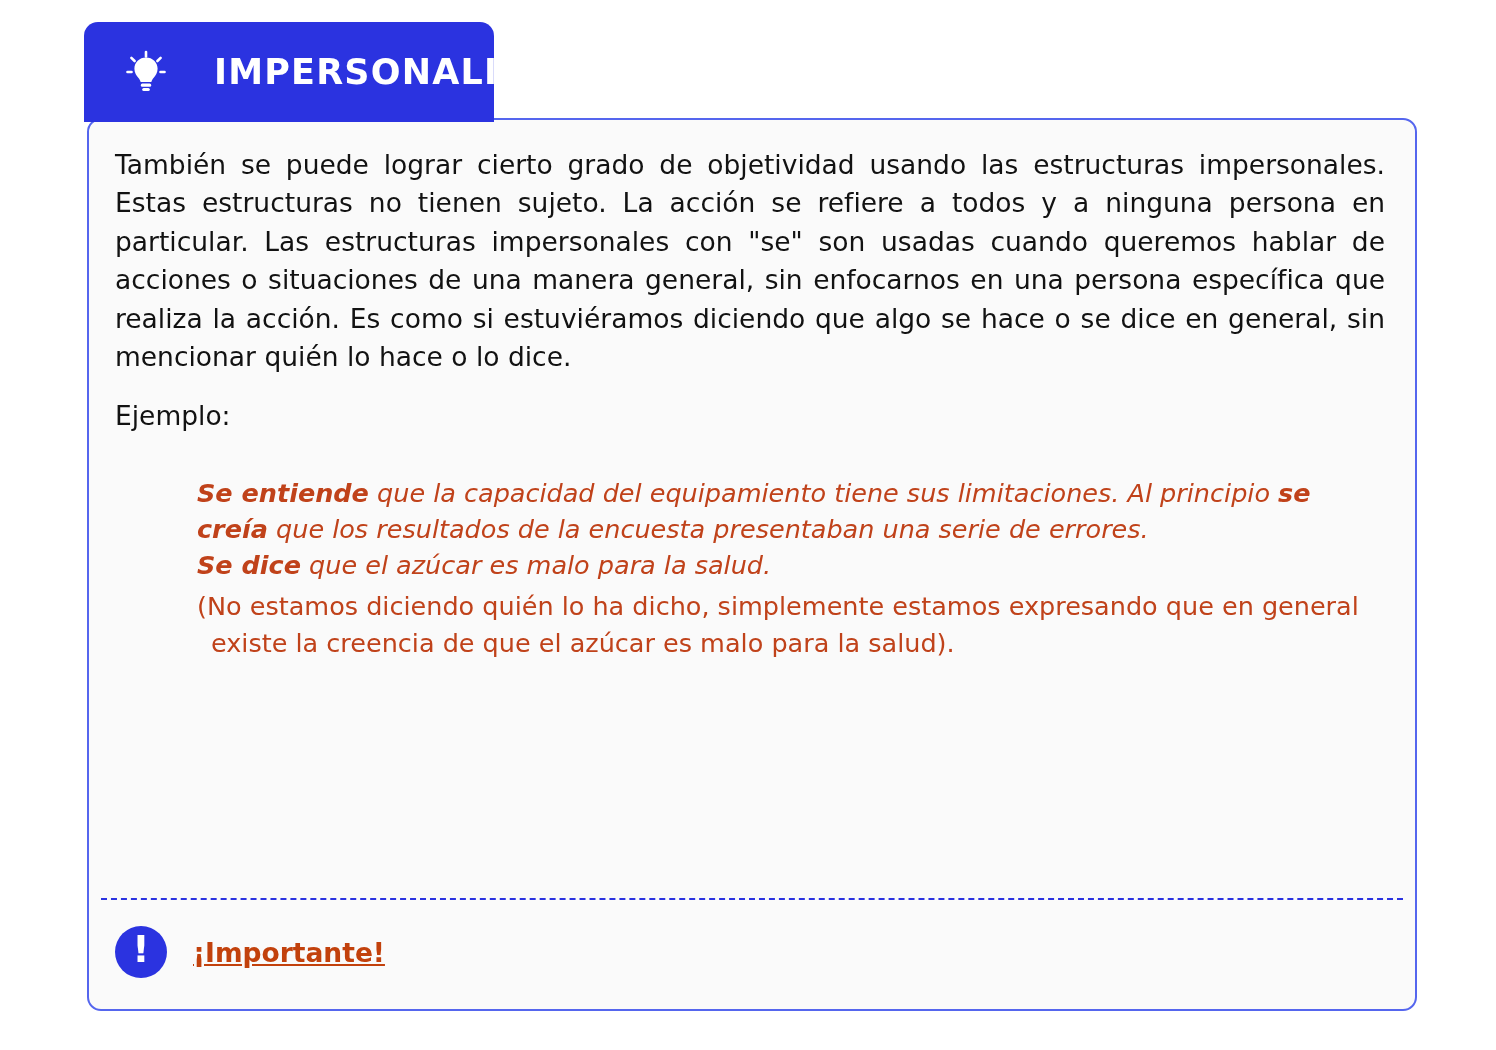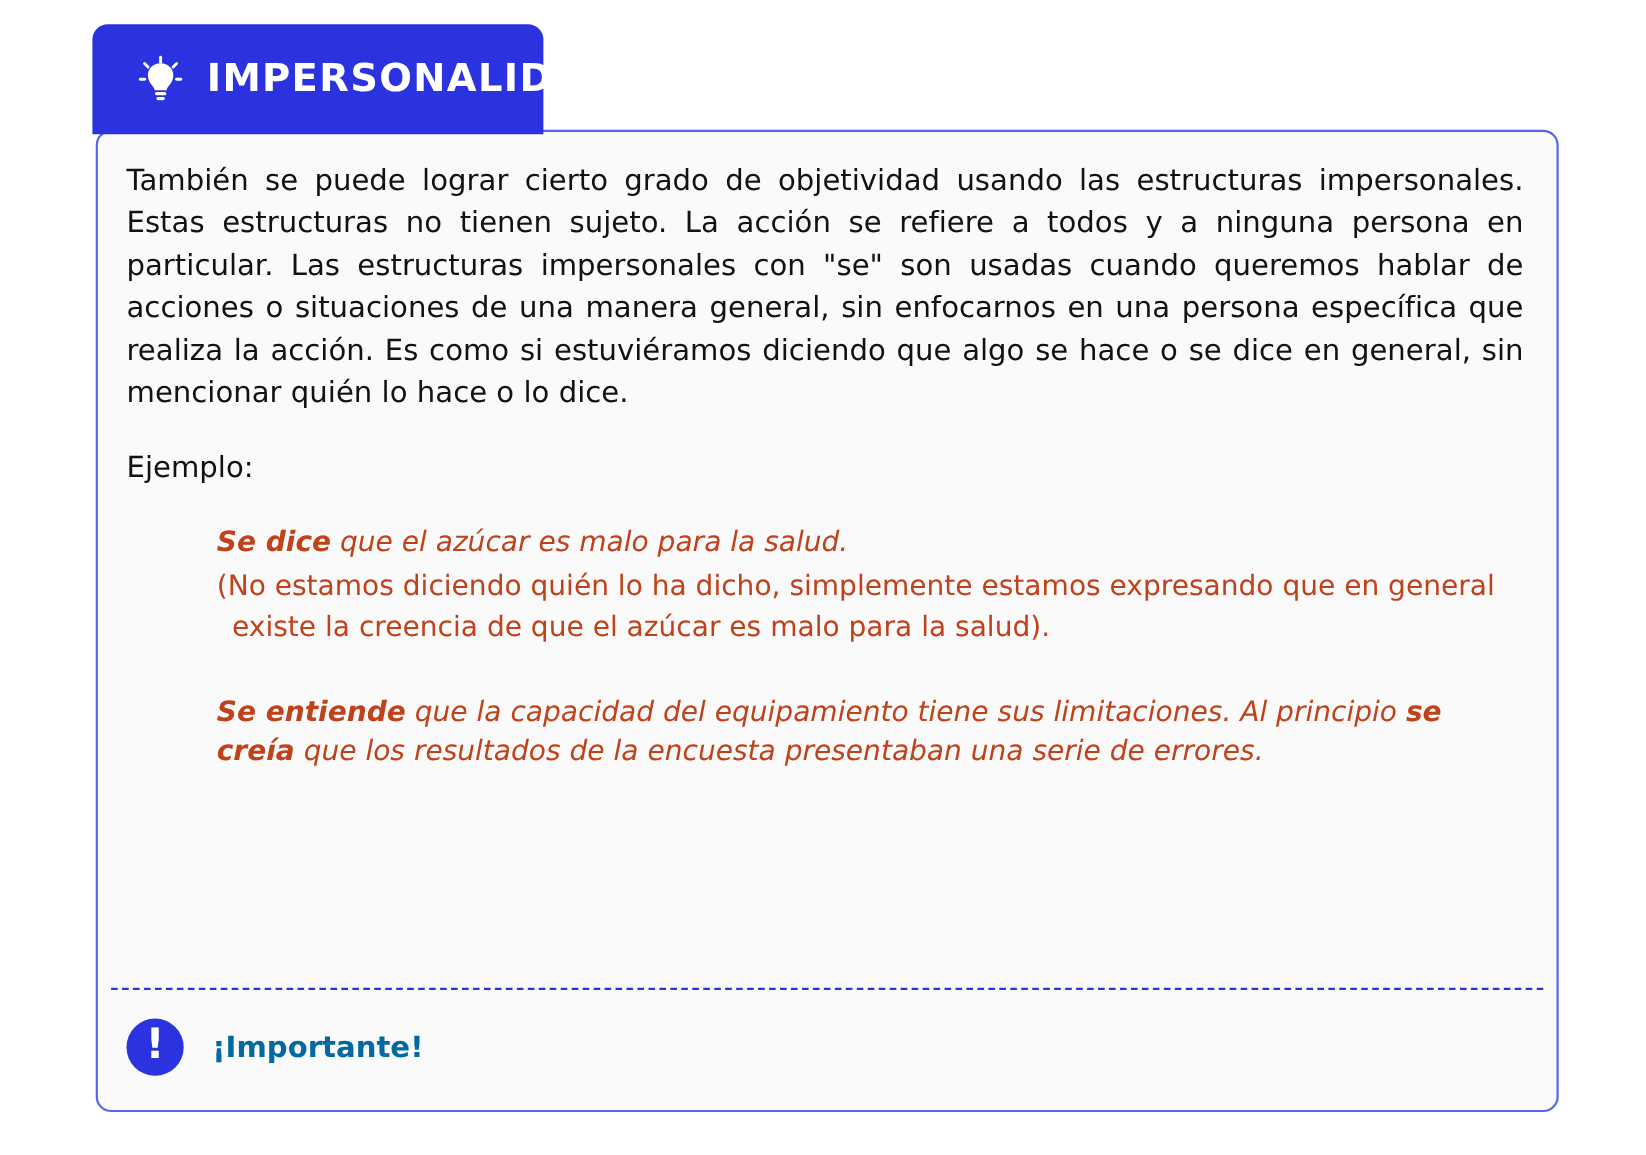--- a/index.html
+++ b/index.html
@@ -30,20 +30,21 @@
     top: 22px;
     width: 410px;
     height: 100px;
     background: #2b33e0;
     border-radius: 14px 14px 0 0;
     display: flex;
     align-items: center;
     padding-left: 42px;
     box-sizing: border-box;
     z-index: 3;
+    gap: 26px;
   }
   .header-icon {
     width: 40px;
     height: 44px;
     margin-right: 22px;
     display: flex;
     align-items: center;
     justify-content: center;
     flex: none;
   }
@@ -81,21 +82,21 @@
   p.para {
     margin: 0 0 0 0;
     font-size: 26.5px;
     line-height: 1.45;
     color: #121212;
     text-align: justify;
     text-justify: inter-word;
     font-family: "DejaVu Sans", sans-serif;
   }
   .ejemplo-label {
-    margin-top: 30px;
+    margin-top: 20px;
     font-size: 26.5px;
     color: #121212;
     line-height: 1.45;
   }
 
   
   .examples {
     margin-top: 30px;
     padding-left: 82px;
     color: #c0421a;
@@ -166,25 +167,26 @@
     font-family: "DejaVu Sans", sans-serif;
     line-height: 1;
     flex: none;
     margin-right: 26px;
   }
   .excl-glyph {
     position: relative;
     top: -3px;
   }
   .important-label {
-    color: #0369a1;
+    color: #c2410c;
     font-weight: bold;
     font-size: 26.5px;
     margin-right: 14px;
     font-family: "DejaVu Sans", sans-serif;
+    text-decoration: underline;
   }
   .important-text {
     color: #121212;
     font-size: 26.5px;
     font-family: "DejaVu Sans", sans-serif;
   }
 </style>
 </head>
 <body>
 
@@ -211,31 +213,31 @@
   <div class="card">
 
     <div class="card-body">
 
       <p class="para">También se puede lograr cierto grado de objetividad usando las estructuras impersonales. Estas estructuras no tienen sujeto. La acción se refiere a todos y a ninguna persona en particular. Las estructuras impersonales con "se" son usadas cuando queremos hablar de acciones o situaciones de una manera general, sin enfocarnos en una persona específica que realiza la acción. Es como si estuviéramos diciendo que algo se hace o se dice en general, sin mencionar quién lo hace o lo dice.</p>
 
       <div class="ejemplo-label">Ejemplo:</div>
 
       <div class="examples">
 
+        <div class="ex-block second">
+          <span class="ex-bold-italic">Se entiende</span><span class="ex-italic"> que la capacidad del equipamiento tiene sus limitaciones. Al principio </span><span class="ex-bold-italic">se creía</span><span class="ex-italic"> que los resultados de la encuesta presentaban una serie de errores.</span>
+        </div>
+
         <div class="ex-block">
           <span class="ex-bold-italic">Se dice</span><span class="ex-italic"> que el azúcar es malo para la salud.</span>
           <span class="ex-note">
               <span class="ex-note-inner">(No estamos diciendo quién lo ha dicho, simplemente estamos expresando que en general existe la creencia de que el azúcar es malo para la salud).</span>
             </span>
         </div>
 
-        <div class="ex-block second">
-          <span class="ex-bold-italic">Se entiende</span><span class="ex-italic"> que la capacidad del equipamiento tiene sus limitaciones. Al principio </span><span class="ex-bold-italic">se creía</span><span class="ex-italic"> que los resultados de la encuesta presentaban una serie de errores.</span>
-        </div>
-
       </div>
 
 
     </div>
 
     <div class="divider"></div>
 
     <div class="important-row">
       <span class="excl-icon">
         <span class="excl-glyph">!</span>

